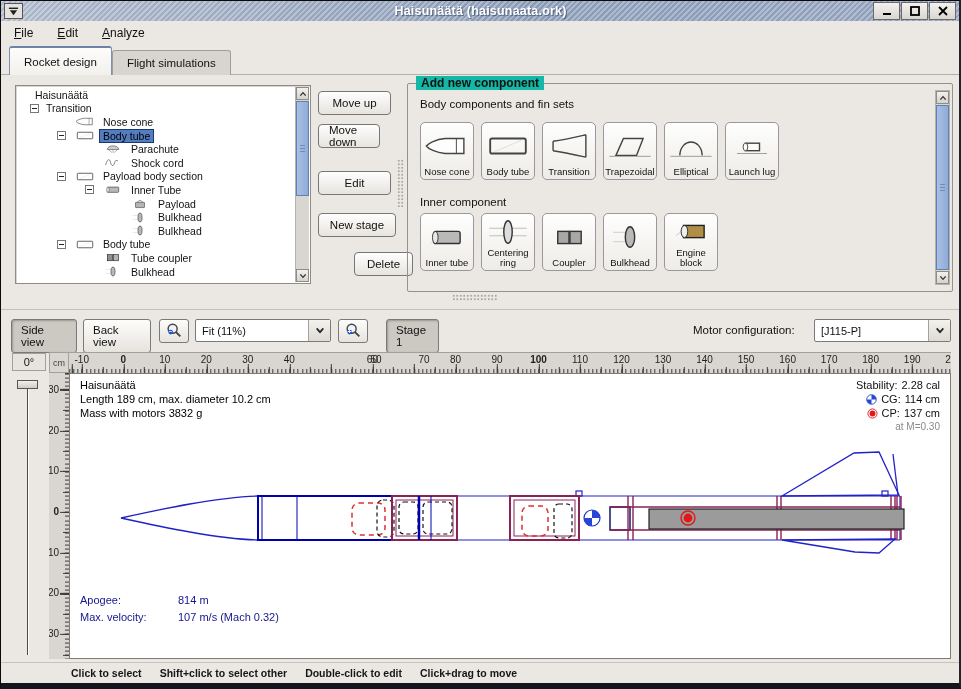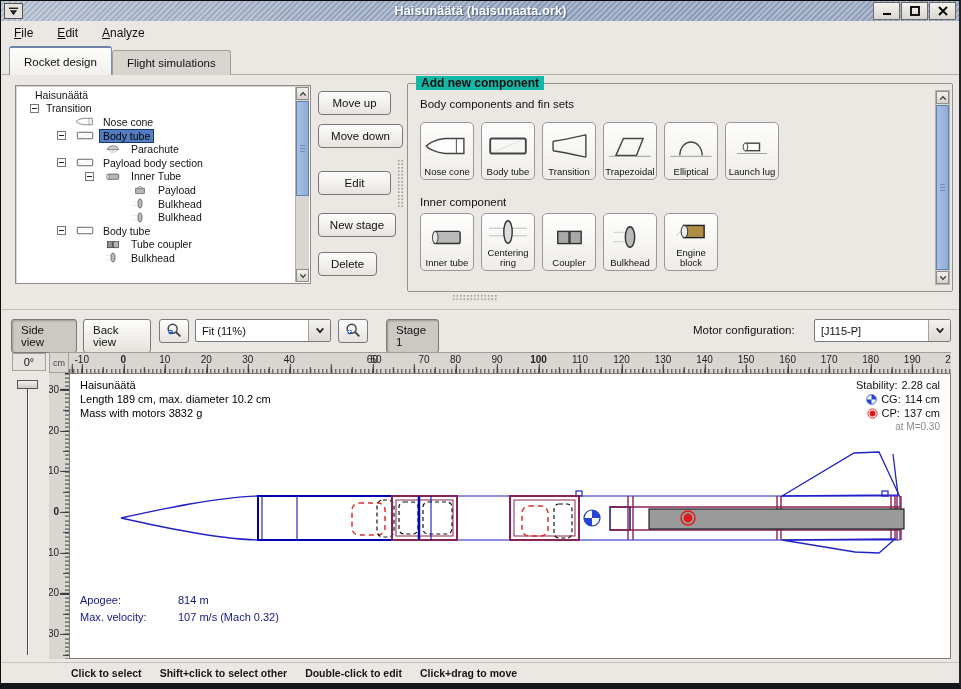--- a/index.html
+++ b/index.html
@@ -225,20 +225,30 @@
           <span class="texp" style="visibility: hidden;"></span>
           <span class="ticon">
             <svg viewBox="0 0 48 32">
               <path d="M10,16 C10,4 38,4 38,16 Z" fill="#cfcfcf" stroke="#555" stroke-width="1.5"></path>
               <path d="M12,16 L22,24 M24,16 L24,24 M36,16 L26,24" stroke="#555" fill="none"></path>
             </svg>
           </span>
           <span class="tlbl">Parachute</span>
         </div>
         <div class="trow">
+          <span class="tind" style="width: 67px;"></span>
+          <span class="texp" style="visibility: hidden;"></span>
+          <span class="ticon">
+            <svg viewBox="0 0 48 32">
+              <path d="M6,22 C10,6 16,6 18,16 C20,26 26,26 28,16 C29,11 32,10 36,12" fill="none" stroke="#555" stroke-width="1.8"></path>
+            </svg>
+          </span>
+          <span class="tlbl">Shock cord</span>
+        </div>
+        <div class="trow">
           <span class="tind" style="width: 39px;"></span>
           <span class="texp"></span>
           <span class="ticon">
             <svg viewBox="0 0 48 32">
               <path d="M10,22 L38,10" stroke="#ddd"></path>
               <rect x="5" y="8" width="38" height="16" rx="2" fill="none" stroke="#444" stroke-width="2"></rect>
             </svg>
           </span>
           <span class="tlbl">Payload body section</span>
         </div>
@@ -332,24 +342,24 @@
         </div>
       <div class="sb-btn sb-dn">
           <svg width="8" height="6" viewBox="0 0 12 8">
             <path d="M2,1.5 L6,6 L10,1.5" fill="none" stroke="#333" stroke-width="2"></path>
           </svg>
         </div>
     </div>
   </div>
 
   <div class="act-btn" style="top:90px;width:73px;">Move up</div>
-  <div class="act-btn" style="top:123px;width:85px;">Move down</div>
+  <div class="act-btn" style="top:123px;width:62px;">Move down</div>
   <div class="act-btn" style="top:170px;width:73px;">Edit</div>
   <div class="act-btn" style="top:212px;width:78px;">New stage</div>
-  <div class="act-btn" style="top:251px;width:59px;">Delete</div>
+  <div class="act-btn" style="top:251px;width:59px;margin-left:36px;">Delete</div>
 
   <div class="vgrip"></div>
   <div class="hgrip"></div>
 
   <div class="group">
     <div class="group-title">Add new component</div>
     <div class="group-label" style="top:14px;">Body components and fin sets</div>
     <div class="pal-row" style="top:38px;">
 
     <div class="pal-btn">

